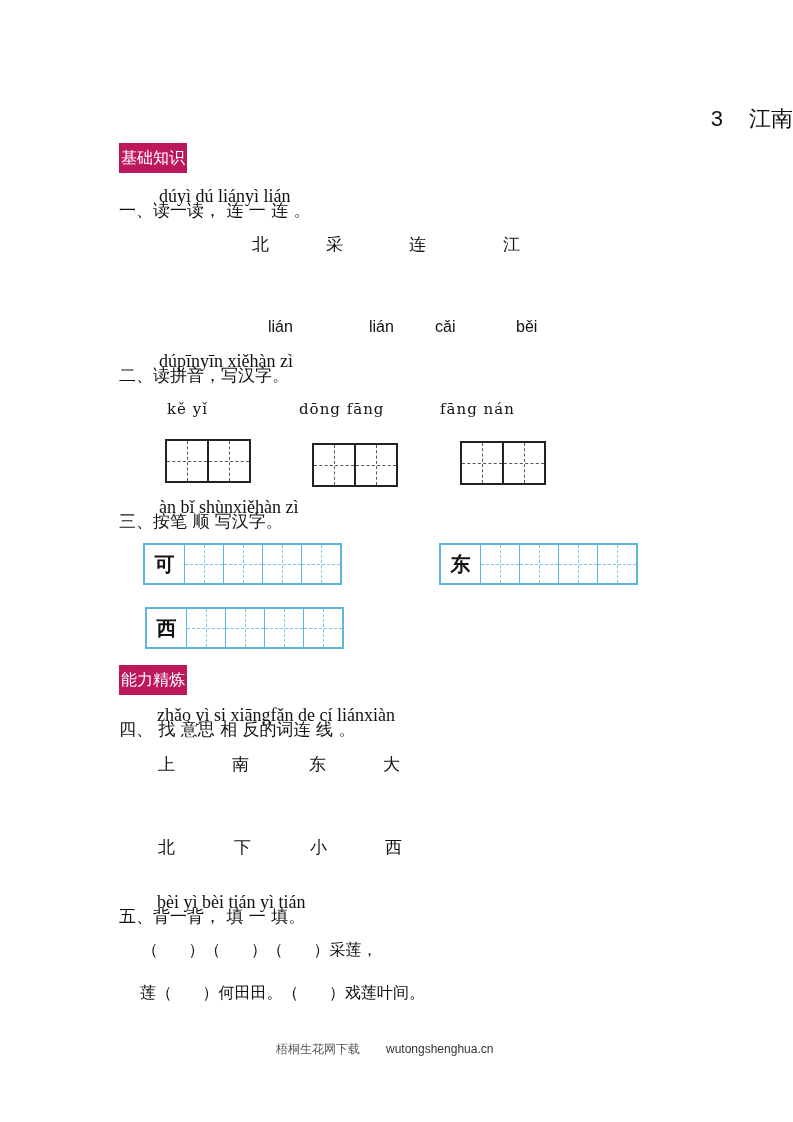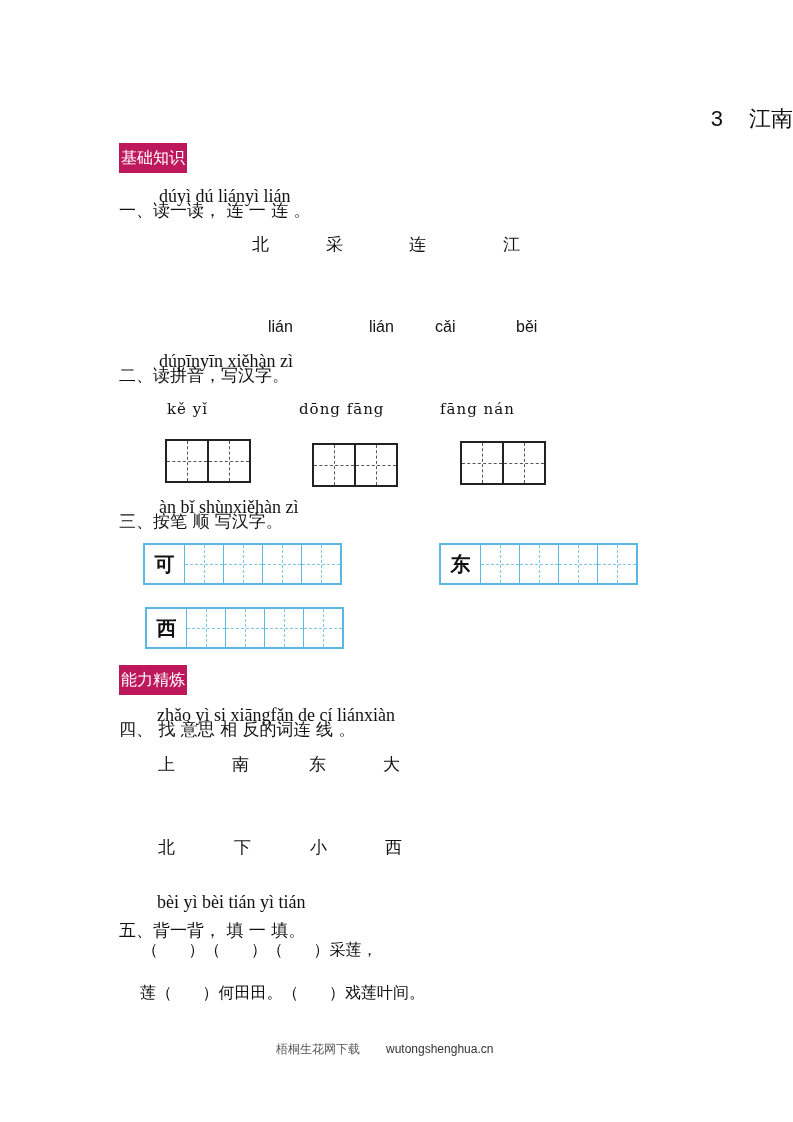--- a/index.html
+++ b/index.html
@@ -108,19 +108,19 @@
 <div class="abs char" style="top:753px; left:158px;">上</div>
 <div class="abs char" style="top:753px; left:232px;">南</div>
 <div class="abs char" style="top:753px; left:309px;">东</div>
 <div class="abs char" style="top:753px; left:383px;">大</div>
 <div class="abs char" style="top:836px; left:158px;">北</div>
 <div class="abs char" style="top:836px; left:234px;">下</div>
 <div class="abs char" style="top:836px; left:310px;">小</div>
 <div class="abs char" style="top:836px; left:385px;">西</div>
 
 <div class="abs py" style="top:892px; left:157px;">bèi yì bèi     tián yì tián</div>
-<div class="abs q serif" style="top:905px; left:119px;margin-top:14px;">五、背一背， 填 一 填。</div>
+<div class="abs q serif" style="top:905px; left:119px;">五、背一背， 填 一 填。</div>
 <div class="abs fill" style="top:940px; left:142px;">（      ）（      ）（      ）采莲，</div>
 <div class="abs fill" style="top:983px; left:140px;">莲（      ）何田田。（      ）戏莲叶间。</div>
 
 <div class="abs footer" style="top:1041px; left:276px;">
   <span class="cn">梧桐生花网下载</span><span class="url">wutongshenghua.cn</span>
 </div>
 
 </body></html>

